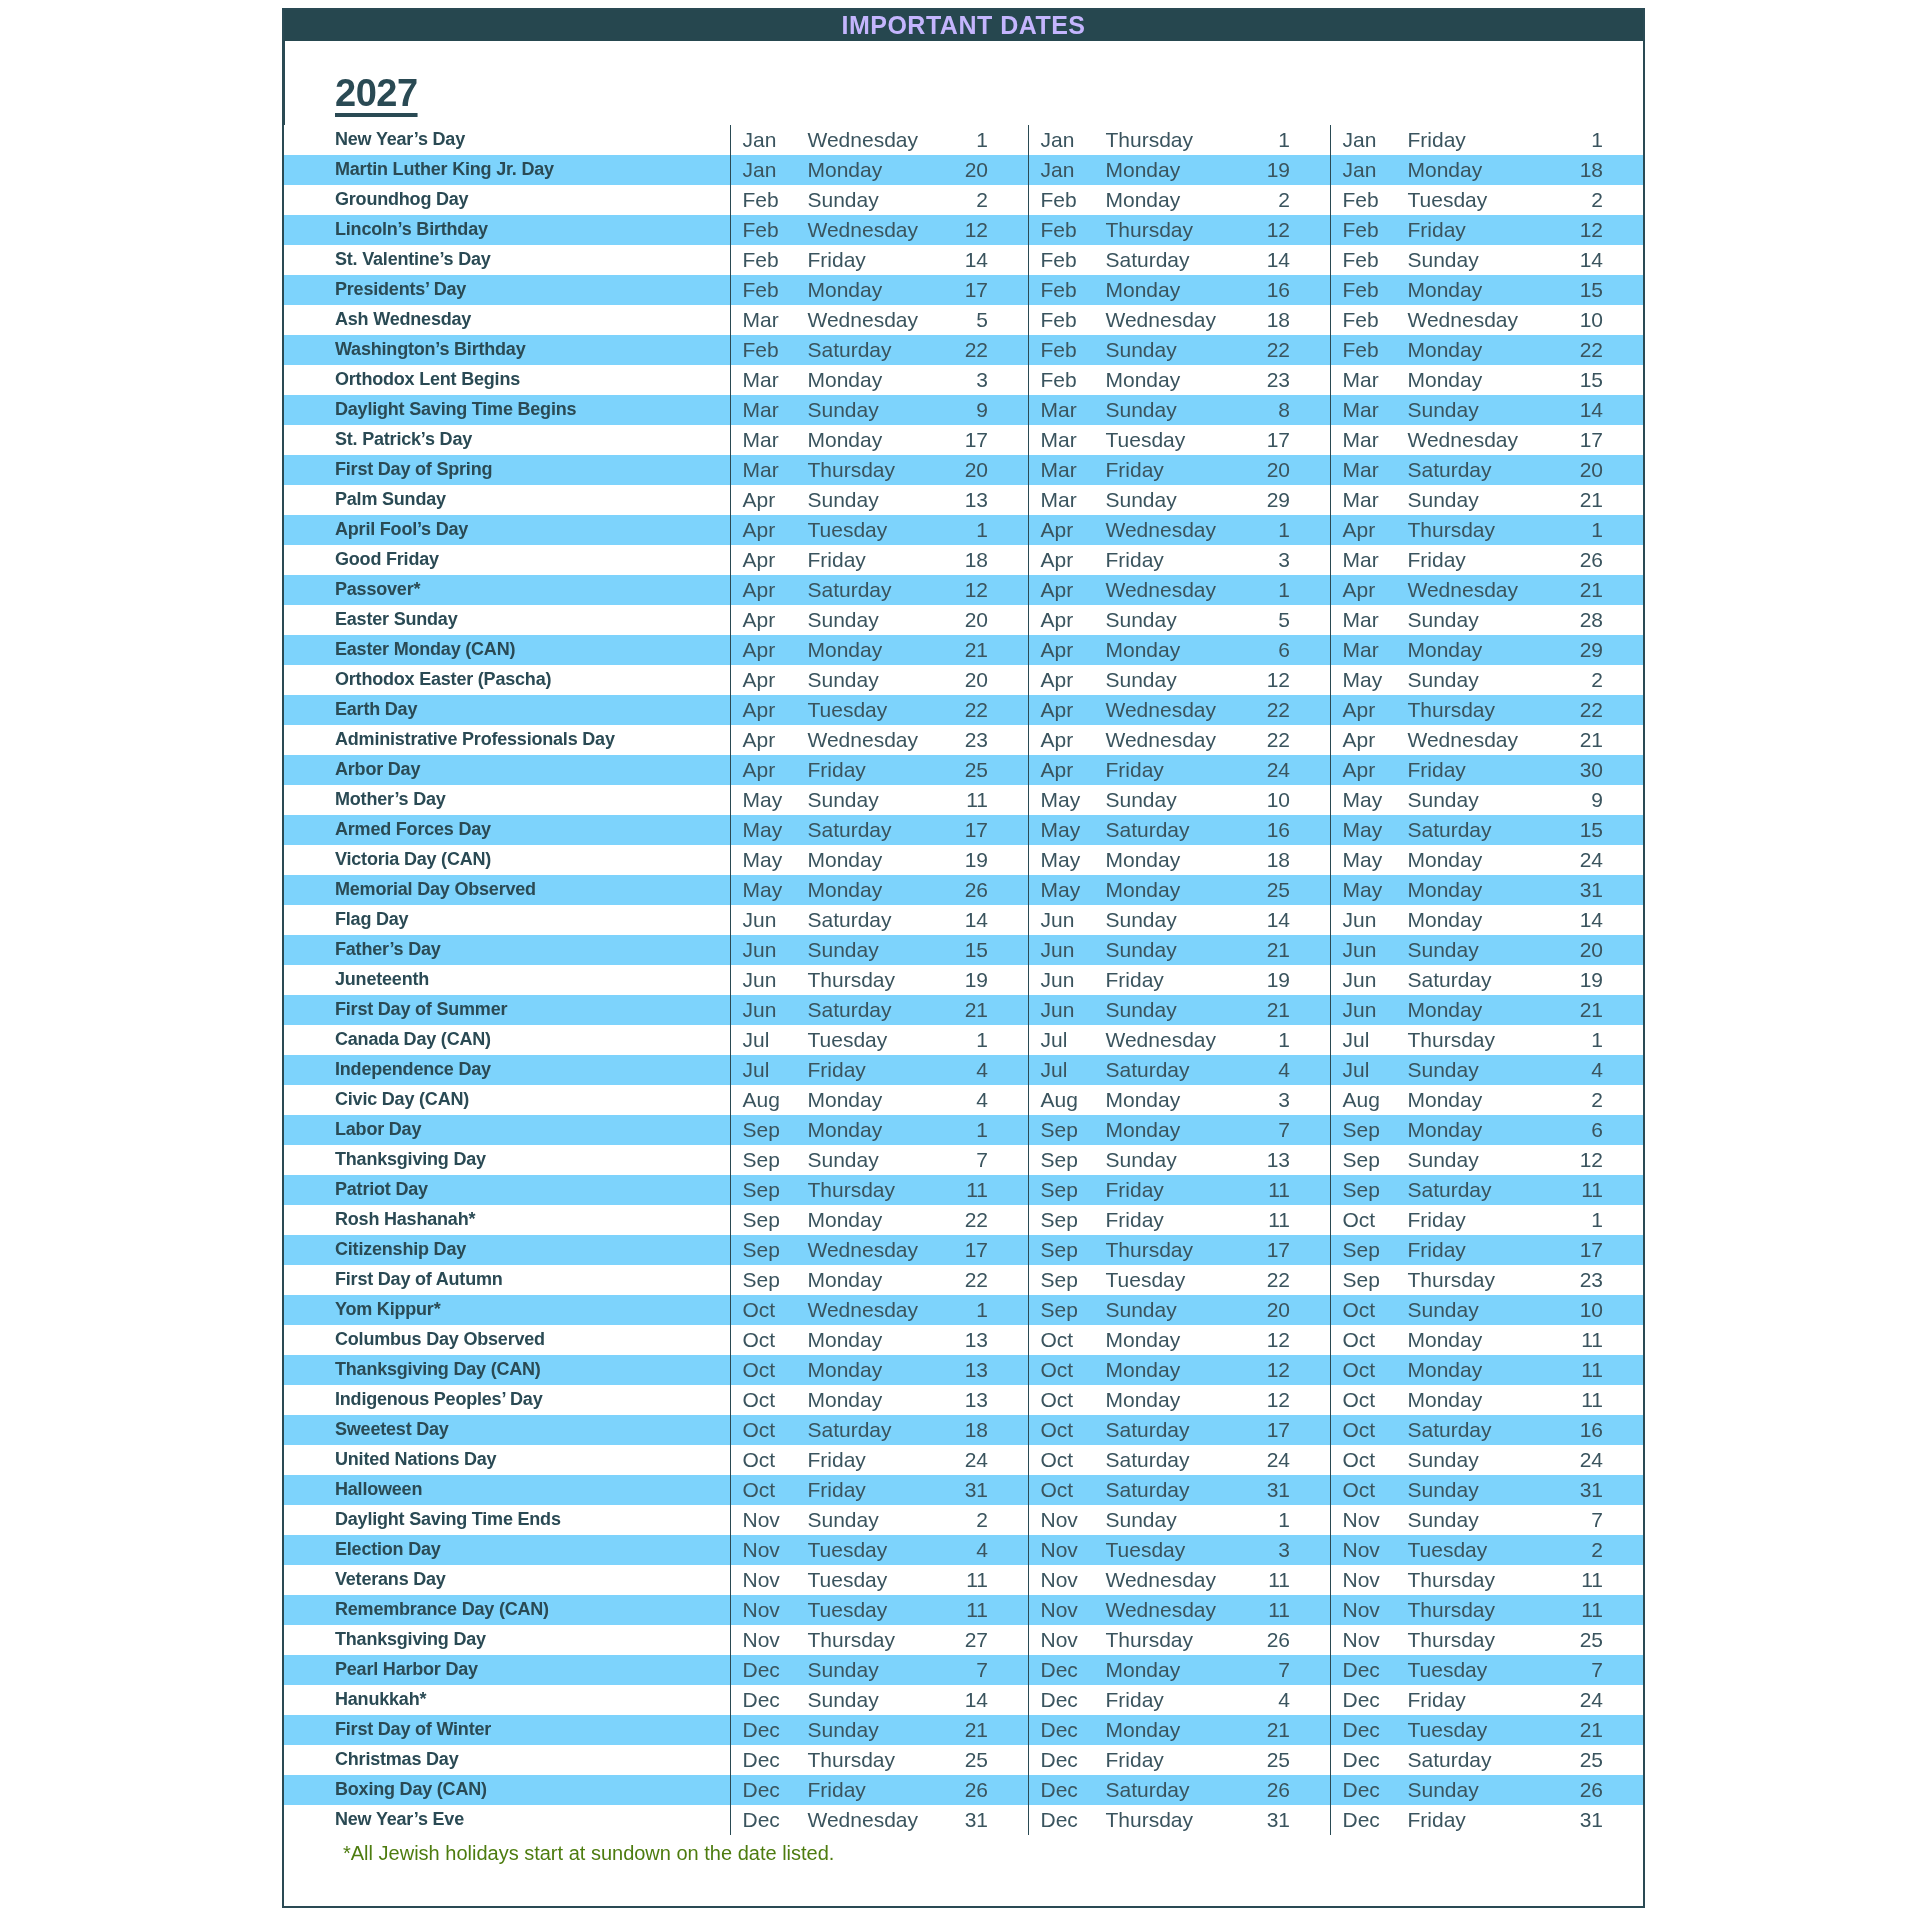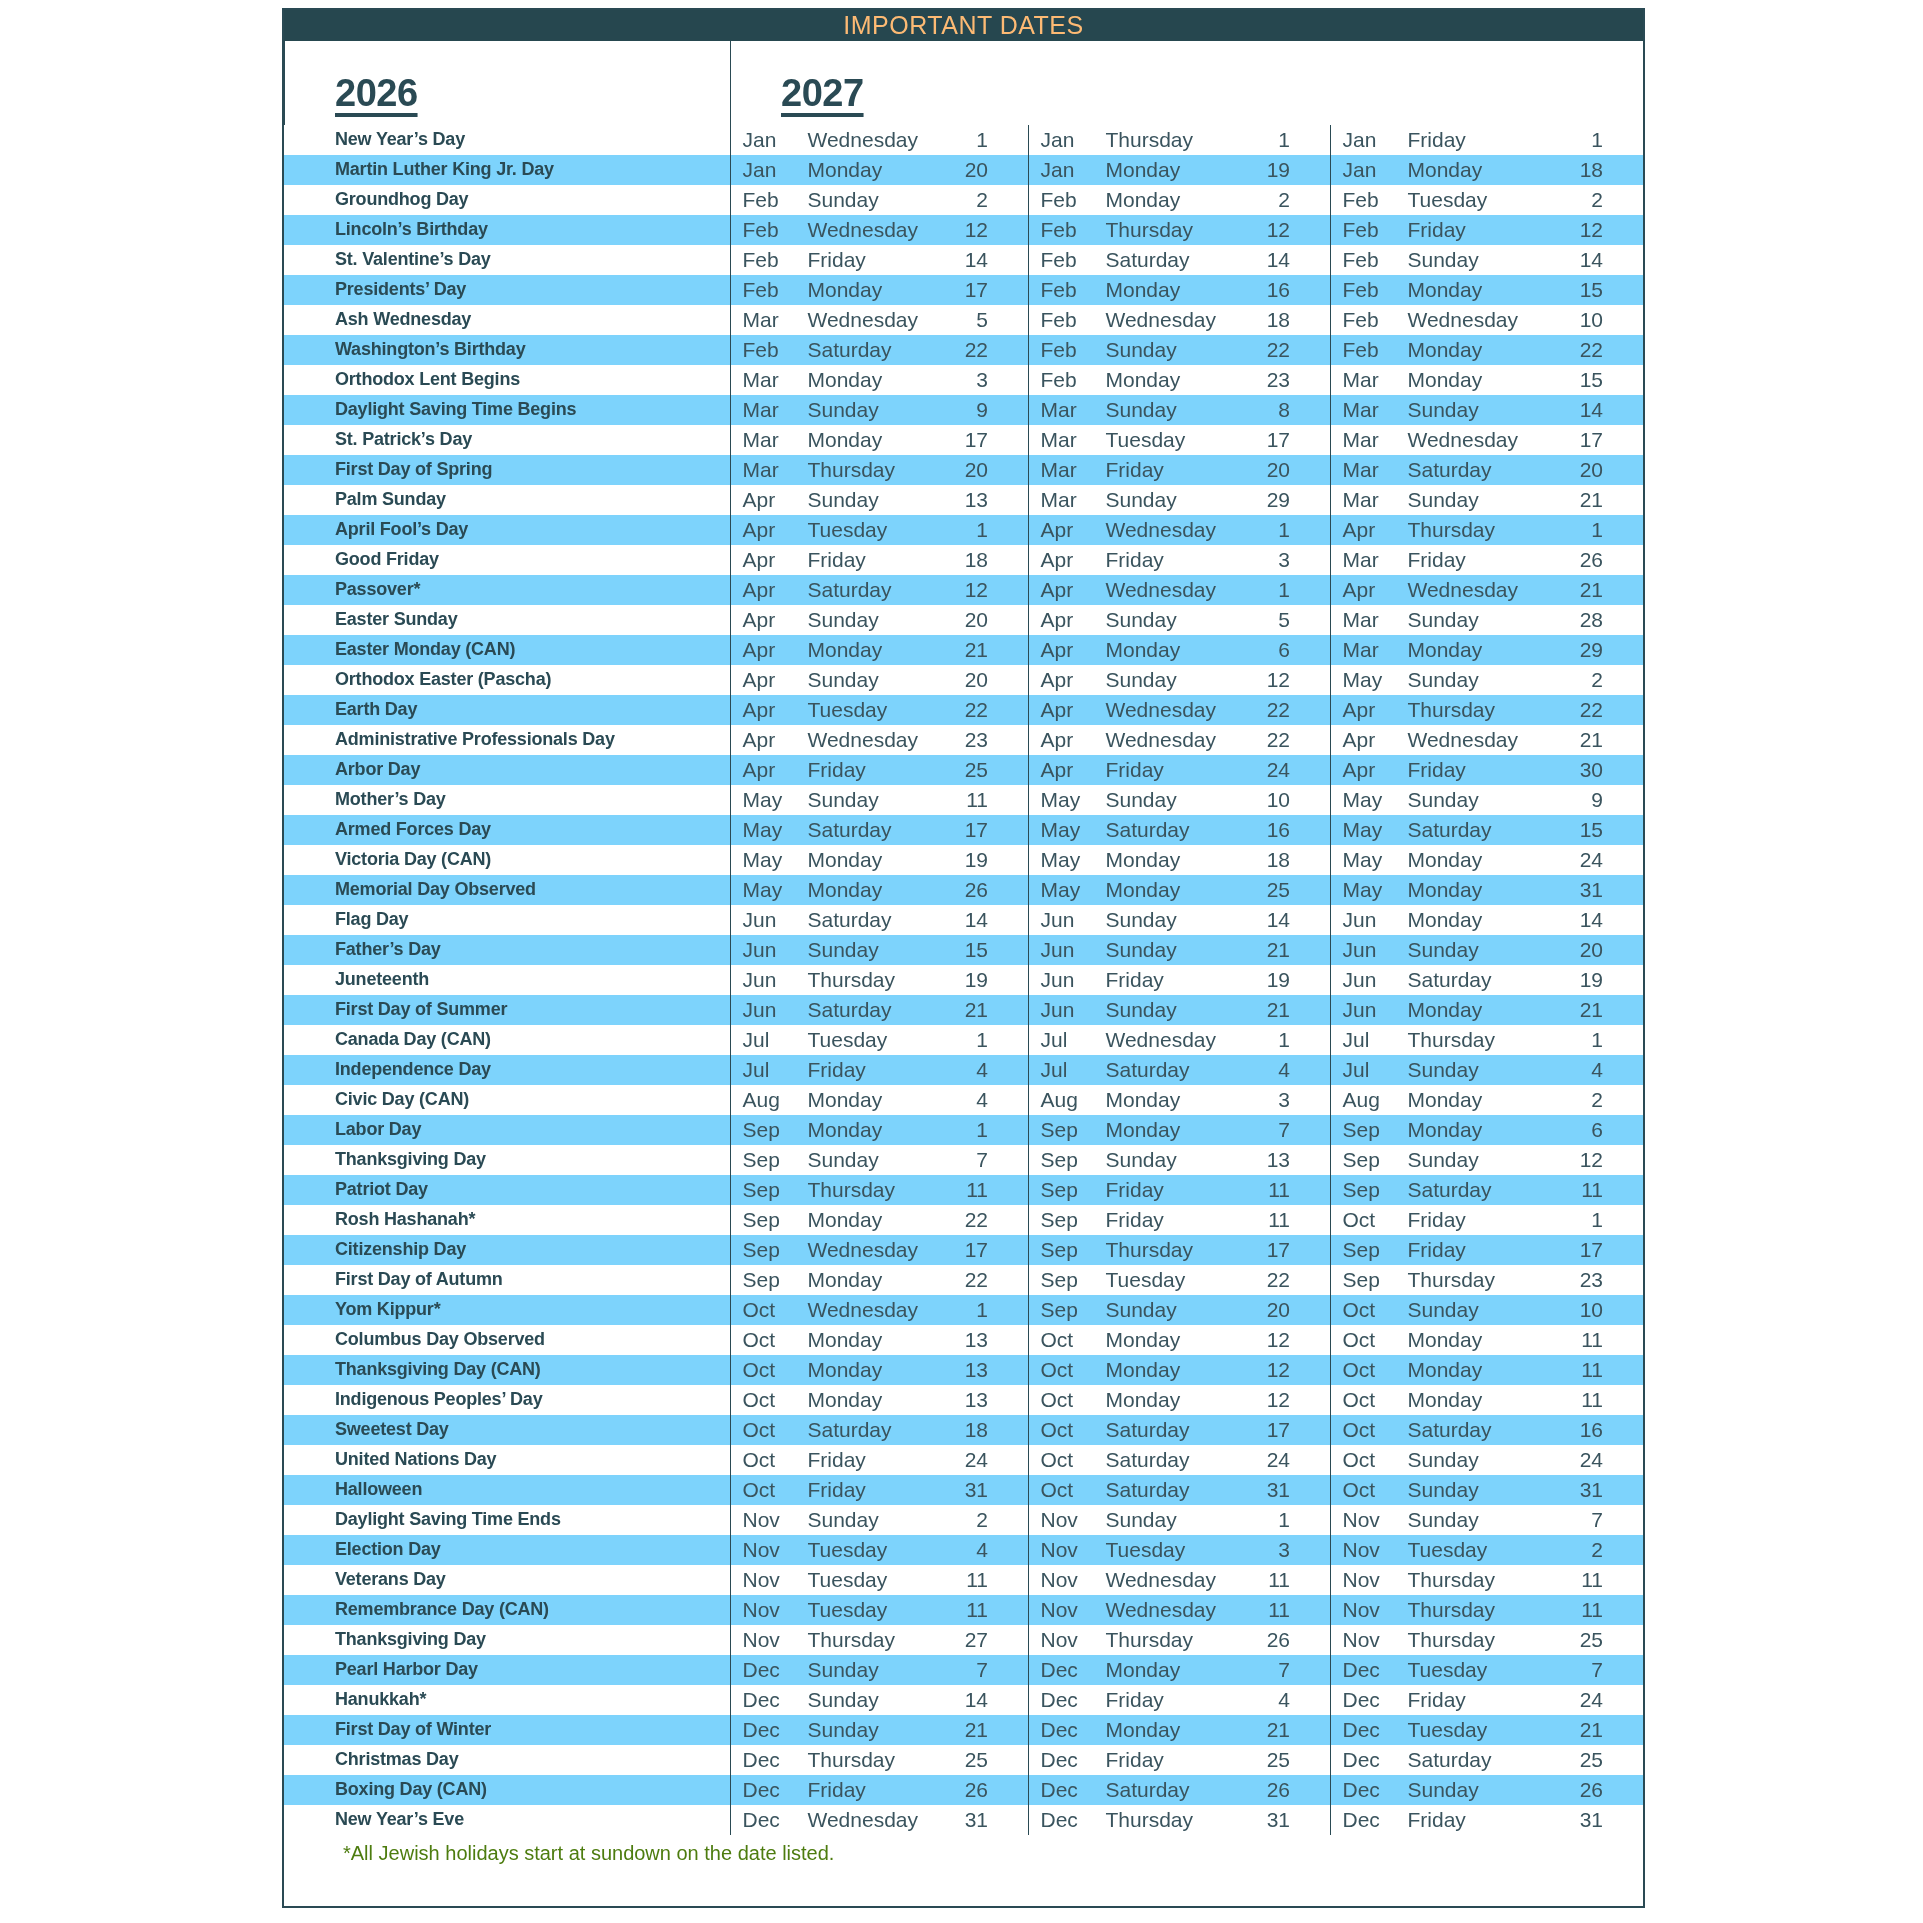--- a/index.html
+++ b/index.html
@@ -7,23 +7,23 @@
     width:1923px;height:1923px;position:relative;
     background:#ffffff;
     font-family:"Liberation Sans","DejaVu Sans",sans-serif;
     color:#2a4a54;
   }
   .frame{
     position:absolute;left:282px;top:7.7px;width:1363px;height:1900px;
     box-sizing:border-box;border:2.9px solid #2a4a54;background:#ffffff;
   }
   .titlebar{
-    height:31px;background:#26474f;color:#fdba74;
+    height:31px;background:#26474f;color:#c4b5fd;
     display:flex;align-items:center;justify-content:center;
-    font-weight:normal;font-size:25px;letter-spacing:0.5px;
+    font-weight:bold;font-size:25px;letter-spacing:0.5px;
   }
   .headband{
     display:grid;grid-template-columns:446px 298px 302px 1fr;
     height:84px;box-sizing:border-box;
   }
   .hcell{
     display:flex;align-items:flex-end;box-sizing:border-box;
     padding-bottom:9.6px;font-weight:bold;font-size:38px;letter-spacing:-0.5px;
   }
   .hcell span{
@@ -53,23 +53,20 @@
 </style>
 </head>
 <body>
 
 <div class="frame">
   <div class="titlebar">
     <span>IMPORTANT DATES</span>
   </div>
   <div class="headband">
     <div class="hcell year-h bl">
-      <span>2026</span>
-    </div>
-    <div class="hcell year-h bl">
       <span>2027</span>
     </div>
   </div>
   <div class="rows">
       <div class="row">
         <div class="cell hname">
           <span class="">New Year’s Day</span>
         </div>
         <div class="cell ydate bl">
           <span class="m">Jan</span>

